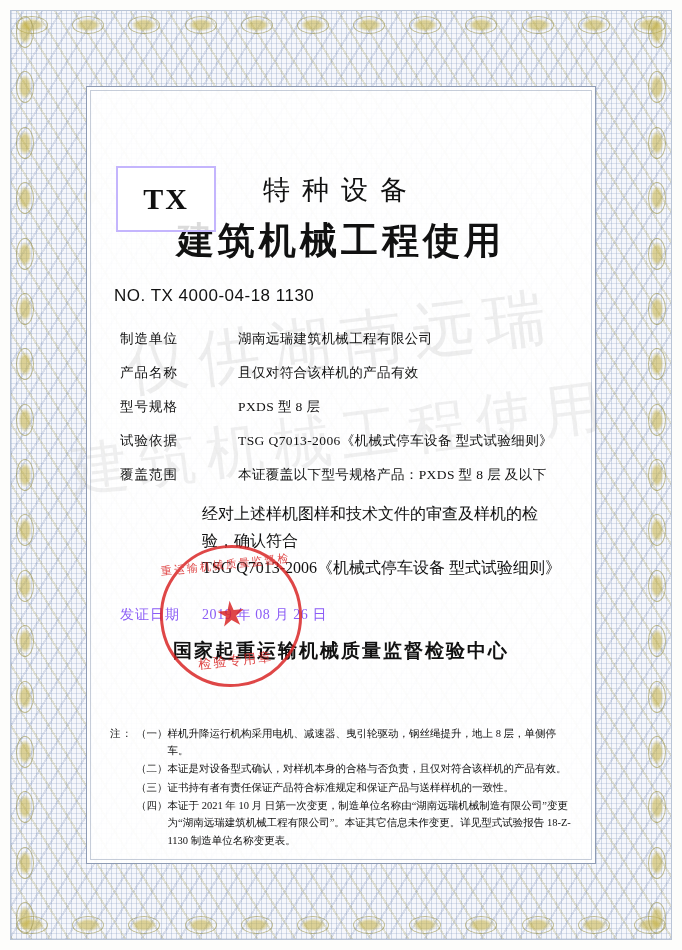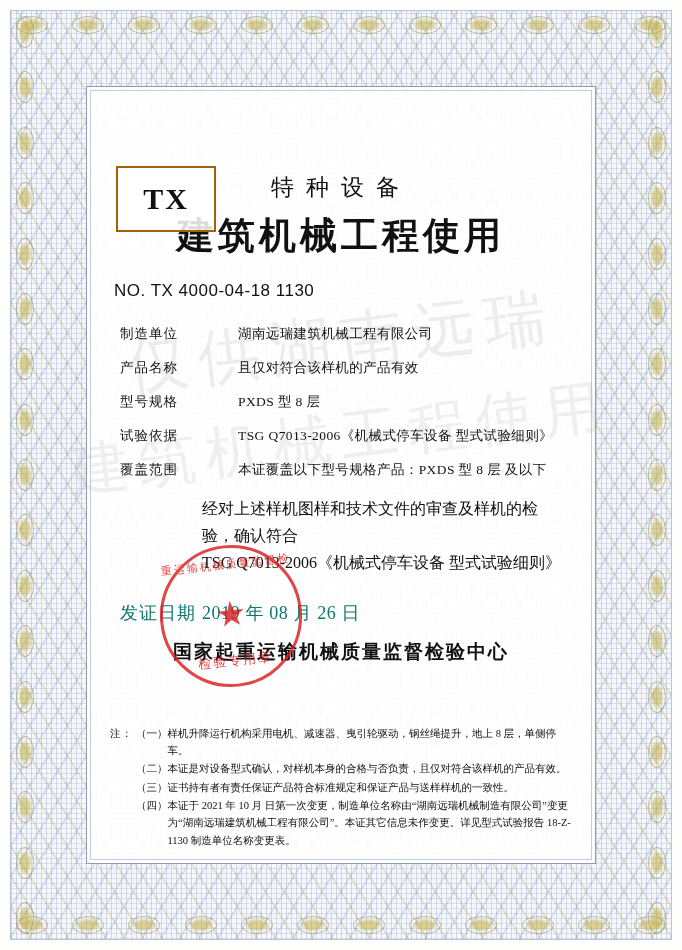--- a/index.html
+++ b/index.html
@@ -103,32 +103,32 @@
   .content{
     position:absolute;
     left:86px;top:86px;right:86px;bottom:86px;
     padding:28px 28px 10px 28px;
     box-sizing:border-box;
   }
   .tx-box{
     position:absolute;
     left:30px;top:80px;
     width:96px;height:62px;
-    border:2px solid #a16207;
+    border:2px solid #c4b5fd;
     display:flex;align-items:center;justify-content:center;
     font-size:30px;font-weight:bold;letter-spacing:2px;
     color:#111;
     background:rgba(255,255,255,.85);
   }
   .title-wrap{
     text-align:center;
     margin-top:58px;
   }
   .title1{
-    font-size:23px;
+    font-size:27px;
     letter-spacing:12px;
     color:#111;
     font-family:"Liberation Serif", serif;
   }
   .title2{
     font-size:37px;
     font-weight:bold;
     letter-spacing:4px;
     color:#111;
     margin-top:8px;
@@ -168,22 +168,22 @@
     margin:6px 0 0 88px;
     font-size:16px;
     line-height:1.7;
     color:#111;
   }
 
   .issue-row{
     display:flex;
     align-items:center;
     margin-top:24px;
-    font-size:18px;
-    color:#0f766e;
+    font-size:14px;
+    color:#8b5cf6;
     padding-left:6px;
     position:relative;
   }
   .issue-label{width:82px;flex:0 0 82px;letter-spacing:1px;}
   .issue-value{letter-spacing:.6px;}
 
   
   .seal{
     position:absolute;
     left:160px;top:545px;

